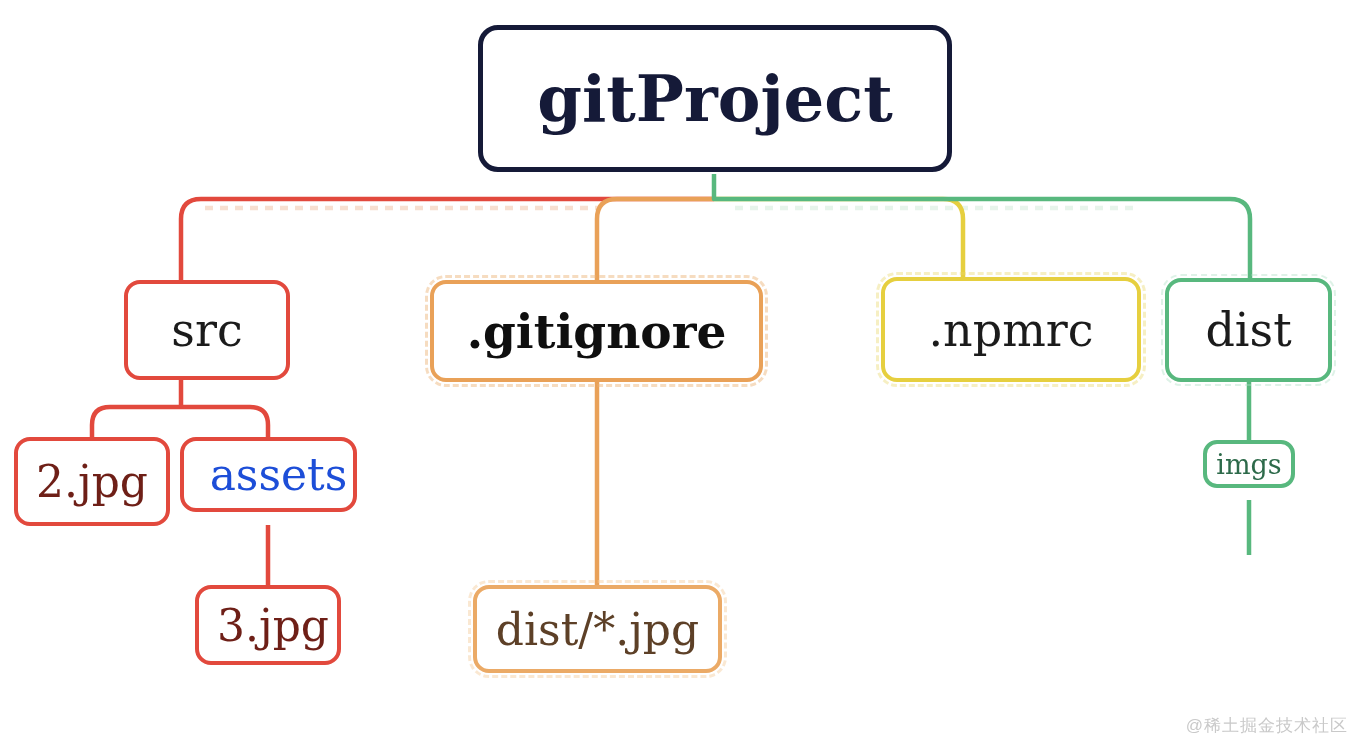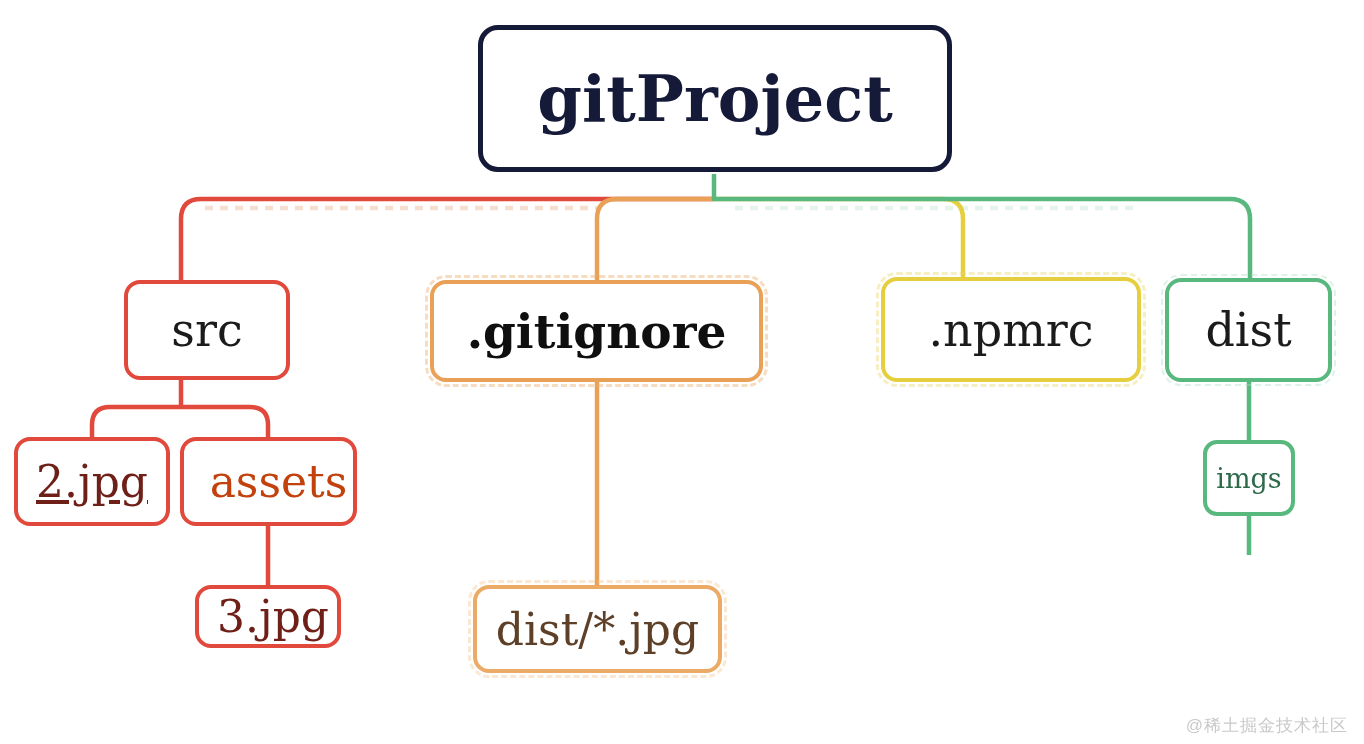--- a/index.html
+++ b/index.html
@@ -60,37 +60,37 @@
     border-color: #e6cf3f; font-size: 46px;
     outline: 3px dashed rgba(233, 215, 105, 0.40); outline-offset: 2px;
   }
   .node-dist {
     left: 1165px; top: 278px; width: 167px; height: 104px;
     border-color: #58b87e; font-size: 46px;
     outline: 2px dashed rgba(173, 222, 196, 0.40); outline-offset: 2px;
   }
   .node-2jpg {
     left: 14px; top: 437px; width: 156px; height: 89px;
-    border-color: #e2493d; font-size: 44px; color: #6e1f17; text-decoration: underline;
+    border-color: #e2493d; font-size: 44px; color: #6e1f17;
   }
   .node-assets {
-    left: 180px; top: 437px; width: 177px; height: 89px;
-    border-color: #e2493d; font-size: 44px; color: #c2410c; padding-left: 20px;
+    left: 180px; top: 437px; width: 177px; height: 75px;
+    border-color: #e2493d; font-size: 44px; color: #1d4ed8; padding-left: 20px;
   }
   .node-3jpg {
-    left: 195px; top: 585px; width: 146px; height: 63px;
+    left: 195px; top: 585px; width: 146px; height: 80px;
     border-color: #e2493d; font-size: 44px; color: #6e1f17; padding-left: 10px;
   }
   .node-distjpg {
     left: 473px; top: 585px; width: 249px; height: 88px;
     border-color: #ebaa66; font-size: 44px; color: #5d4027;
     outline: 3px dashed rgba(243, 204, 156, 0.45); outline-offset: 2px;
   }
   .node-imgs {
-    left: 1203px; top: 440px; width: 92px; height: 76px;
+    left: 1203px; top: 440px; width: 92px; height: 48px;
     border-color: #58b87e; border-radius: 14px;
     font-size: 27px; color: #2d6a4a;
   }
   .node-1jpg {
     left: 1201px; top: 555px; width: 95px; height: 62px;
     border-color: #58b87e; border-radius: 14px;
     font-size: 27px; color: #2d6a4a;
   }
   .watermark {
     position: absolute;

